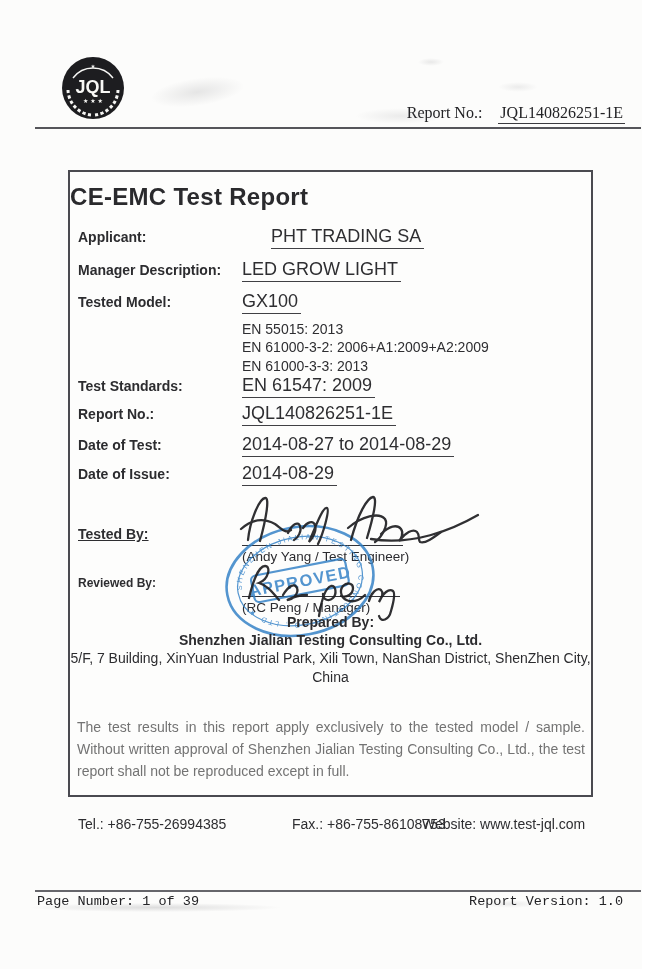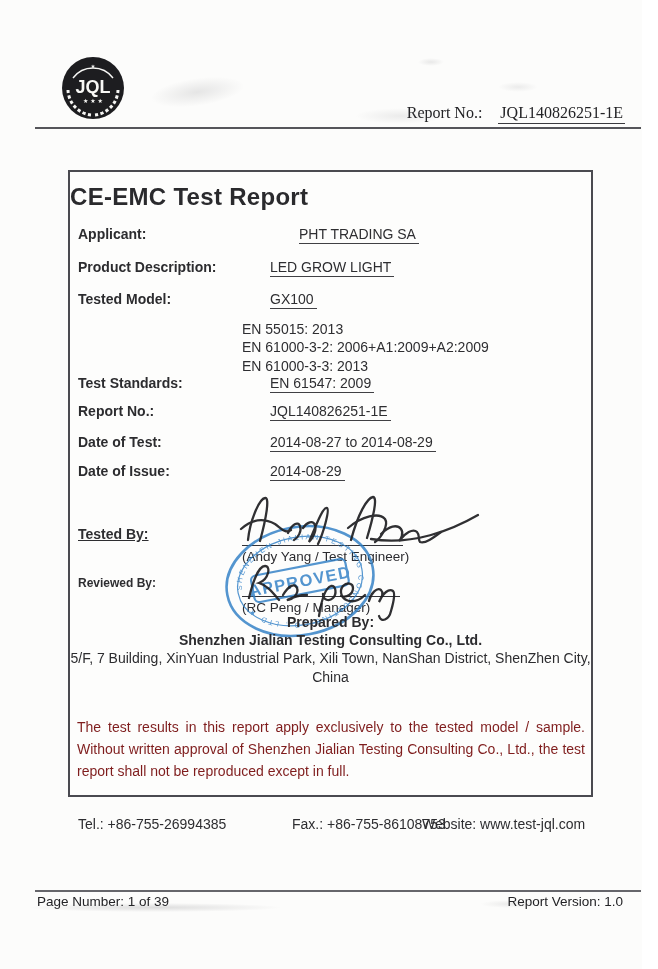--- a/index.html
+++ b/index.html
@@ -23,21 +23,21 @@
   .report-box{
     position:absolute; left:68px; top:170px; width:521px; height:623px;
     border:2px solid #4a4a50; background:rgba(255,255,255,0.25);
   }
   .doc-title{
     position:absolute; top:11px; left:0; right:0; 
     font-size:24px; font-weight:bold; letter-spacing:0.3px; color:#2a2a2d;
   }
   .field-row{position:absolute; left:8px; right:4px; display:flex; align-items:baseline;}
   .f-label{width:164px; flex:0 0 164px; font-weight:bold; font-size:14px; color:#2c2c2f;}
-  .f-value{font-size:14px; border-bottom:1.4px solid #404044; padding:0 3px 1px 0; white-space:nowrap;margin-left:28px;}
+  .f-value{font-size:18px; border-bottom:1.4px solid #404044; padding:0 3px 1px 0; white-space:nowrap;}
   .pre-standards{
     position:absolute; left:172px; top:148px; font-size:14px; line-height:18.4px; white-space:nowrap;
   }
   .row-applicant{top:54px;gap:29px;} .row-product{top:87px;} .row-model{top:119px;}
   .row-standards{top:203px;} .row-reportno{top:231px;}
   .row-datetest{top:262px;} .row-dateissue{top:291px;}
   .lbl-tested{position:absolute; left:8px; top:354px; font-weight:bold; font-size:14px;text-decoration:underline;}
   .lbl-reviewed{position:absolute; left:8px; top:404px; font-weight:bold; font-size:12px;}
   .sig-line-tested{position:absolute; left:172px; top:373px; width:161px; border-top:1.6px solid #333338;}
   .sig-line-reviewed{position:absolute; left:172px; top:424px; width:158px; border-top:1.6px solid #333338;}
@@ -47,30 +47,30 @@
   .svg-tested{left:160px; top:316px;}
   .svg-reviewed{left:165px; top:384px;}
   .stamp{position:absolute; left:152px; top:348px; opacity:0.82; pointer-events:none;}
   .prepared{
     position:absolute; top:441px; left:0; right:0; text-align:center;
     font-size:14px; line-height:18.2px; color:#2c2c2f;
   }
   .prepared .b{font-weight:bold;}
   .disclaimer{
     position:absolute; left:7px; top:545px; width:508px;
-    font-size:14px; line-height:21.8px; text-align:justify; color:#7f1d1d;
+    font-size:14px; line-height:21.8px; text-align:justify; color:#737373;
   }
   .contact-row{position:absolute; top:604px; left:0; right:0; font-size:14px; color:#2d2d30;}
   .contact-row span{position:absolute; white-space:nowrap;margin-top:40px;}
   .contact-tel{left:8px;} .contact-fax{left:222px;} .contact-web{left:352px;}
   
   .footer-rule{position:absolute; left:35px; top:890px; width:606px; height:1.8px; background:#66666b;}
   .footer{
     position:absolute; left:37px; right:19px; top:894px; display:flex; justify-content:space-between;
-    font-family:Liberation Sans, sans-serif; font-size:13.5px; color:#232326;
+    font-family:Liberation Mono, monospace; font-size:13.5px; color:#232326;
   }
   
   .smudge{position:absolute; pointer-events:none; border-radius:50%;}
   .sm1{left:150px; top:78px; width:95px; height:28px;
        background:radial-gradient(ellipse at center, rgba(90,90,95,0.14), rgba(0,0,0,0) 70%); transform:rotate(-8deg);}
   .sm2{left:355px; top:108px; width:90px; height:16px;
        background:radial-gradient(ellipse at center, rgba(90,90,95,0.10), rgba(0,0,0,0) 70%);}
   .sm3{left:498px; top:82px; width:40px; height:10px;
        background:radial-gradient(ellipse at center, rgba(90,90,95,0.10), rgba(0,0,0,0) 70%);}
   .sm4{left:30px; top:903px; width:250px; height:9px;
@@ -105,21 +105,21 @@
   <div class="report-box">
 
     <div class="doc-title">CE-EMC Test Report</div>
 
     <div class="field-row row-applicant">
       <span class="f-label">Applicant:</span>
       <span class="f-value">PHT TRADING SA</span>
     </div>
 
     <div class="field-row row-product">
-      <span class="f-label">Product Description:</span>
+      <span class="f-label">Manager Description:</span>
       <span class="f-value">LED GROW LIGHT</span>
     </div>
 
     <div class="field-row row-model">
       <span class="f-label">Tested Model:</span>
       <span class="f-value">GX100</span>
     </div>
 
     <div class="pre-standards">
       <div>EN 55015: 2013</div>

